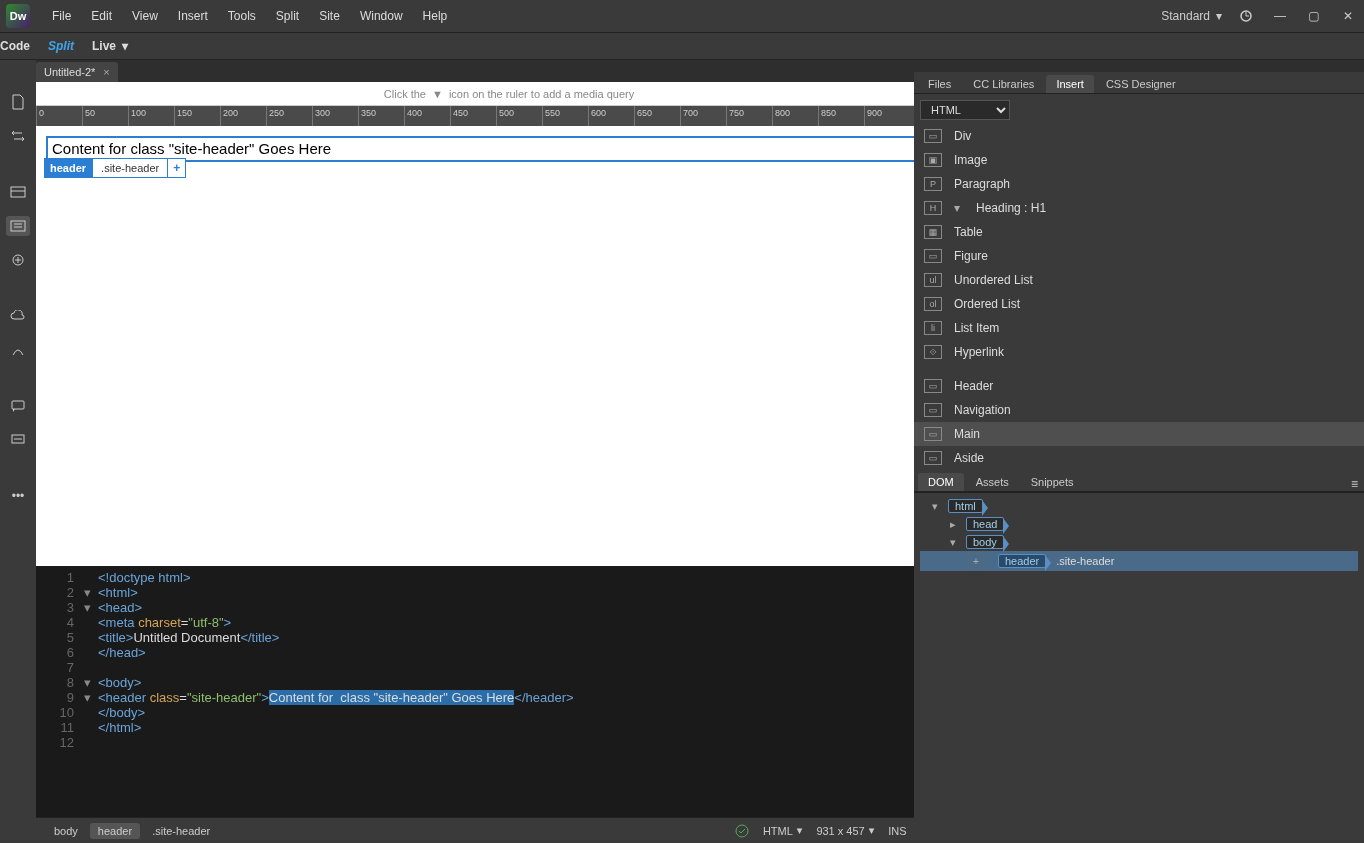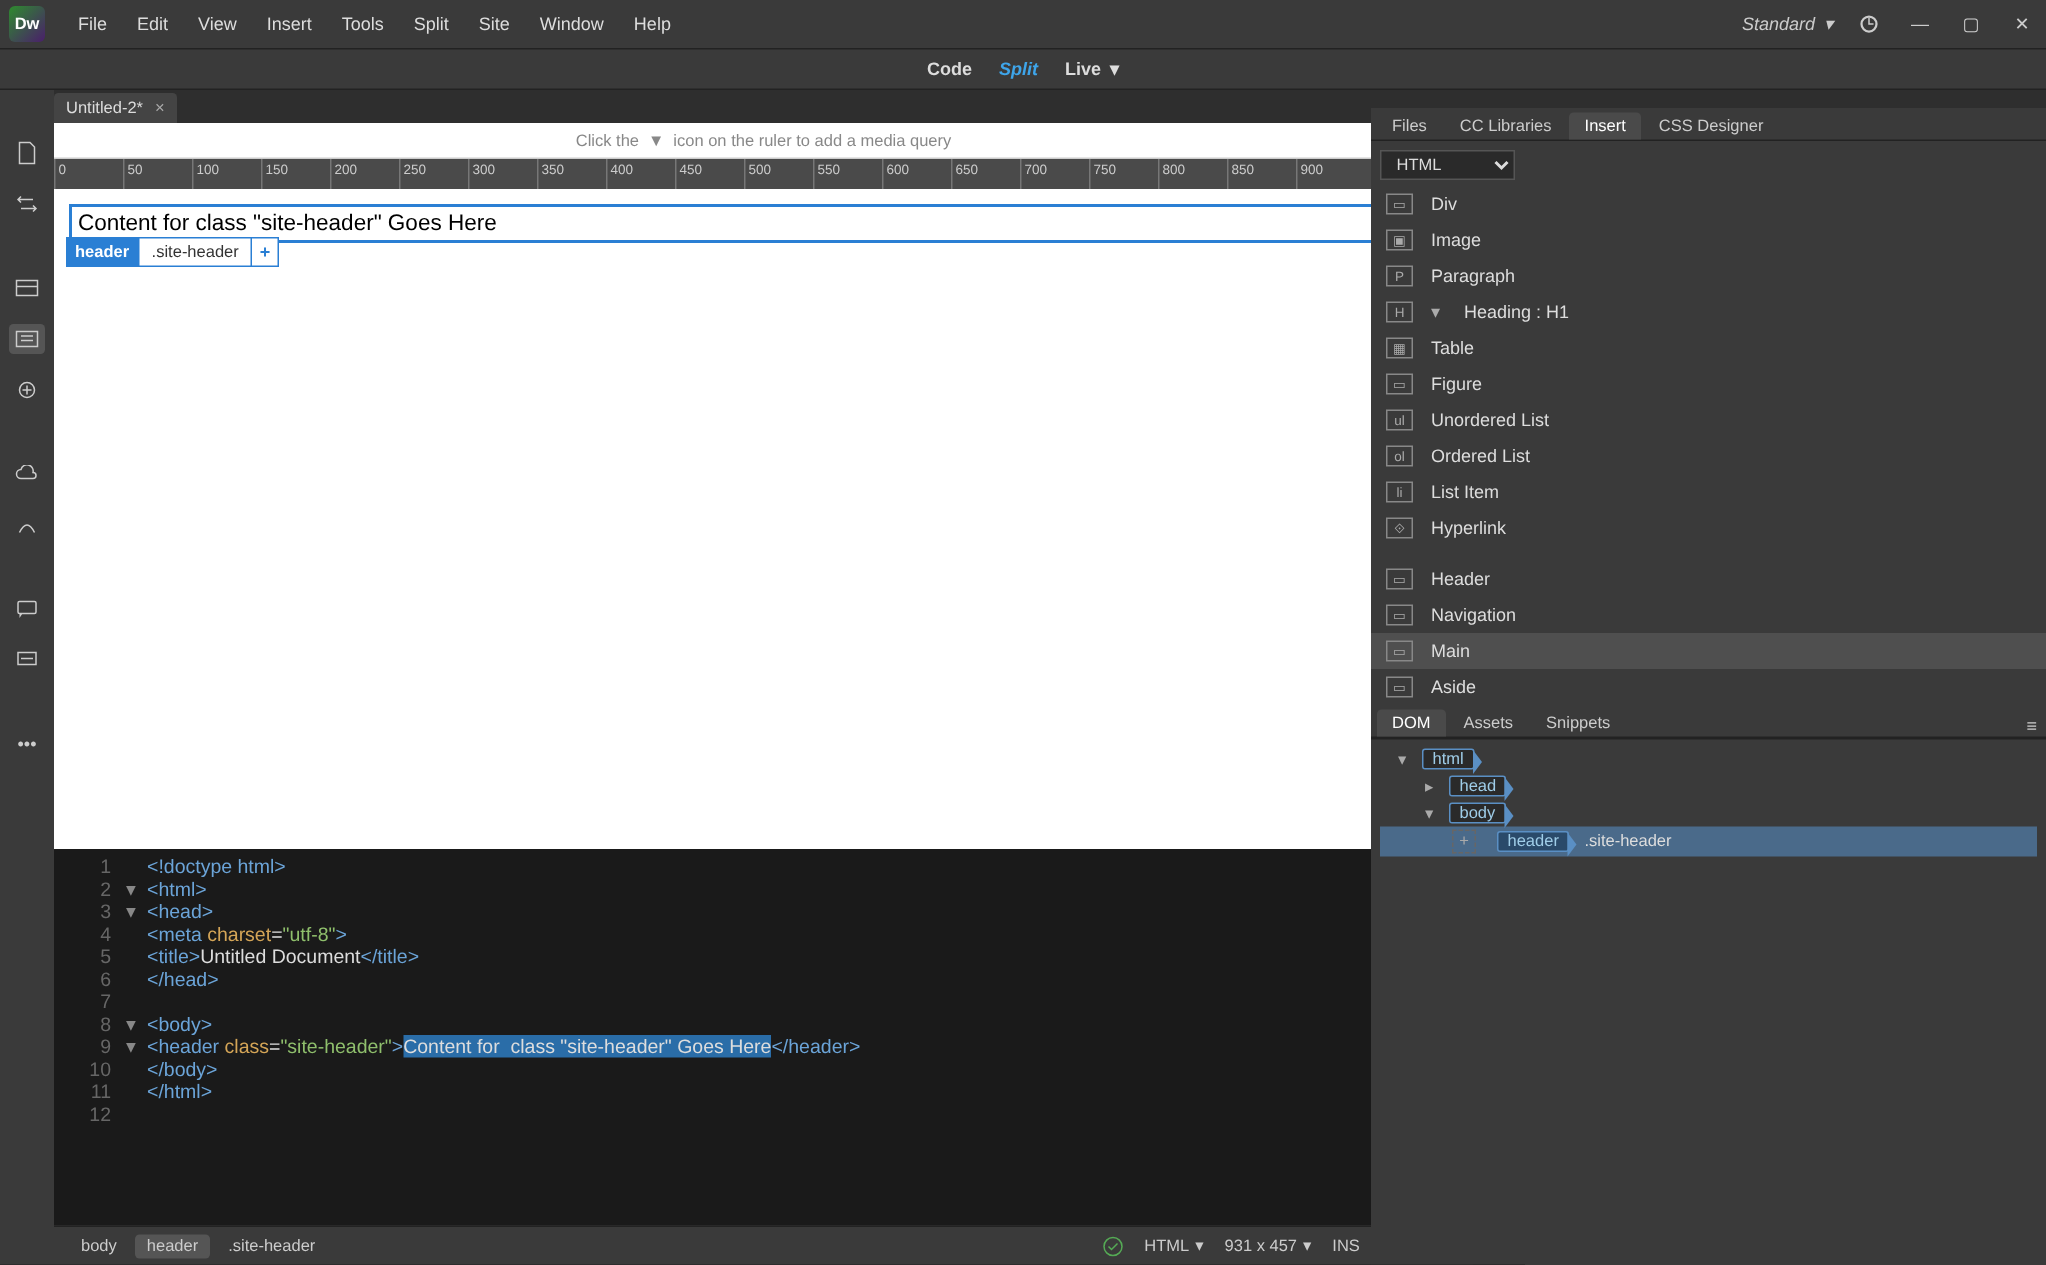--- a/index.html
+++ b/index.html
@@ -3,25 +3,25 @@
 <meta charset="utf-8">
 <style>
 * { margin: 0; padding: 0; box-sizing: border-box; font-family: "Segoe UI", Arial, sans-serif; }
 body { background: #2a2a2a; color: #ccc; font-size: 12px; width: 1364px; height: 843px; overflow: hidden; position: relative; }
 
 
 .menubar { height: 32px; background: #3a3a3a; display: flex; align-items: center; padding: 0 6px; }
 .app-icon { width: 24px; height: 24px; background: linear-gradient(135deg, #2e8b2e 0%, #4a1e6b 100%); border-radius: 4px; display: flex; align-items: center; justify-content: center; color: #fff; font-weight: bold; font-size: 11px; margin-right: 12px; }
 .menubar .menu-item { padding: 0 10px; cursor: pointer; color: #ddd; text-align: right; }
 .menubar-right { margin-left: auto; display: flex; align-items: center; gap: 14px; }
-.workspace { display: flex; align-items: center; gap: 6px; color: #ccc; font-style: italic; }
+.workspace { display: flex; align-items: center; gap: 6px; color: #ccc; }
 .win-btn { width: 20px; height: 20px; display: flex; align-items: center; justify-content: center; color: #ccc; cursor: pointer; }
 
 
-.viewmode-row { height: 28px; background: #3a3a3a; border-top: 1px solid #222; border-bottom: 1px solid #222; display: flex; align-items: center; justify-content: center; gap: 18px; }
+.viewmode-row { height: 28px; background: #3a3a3a; border-top: 1px solid #222; border-bottom: 1px solid #222; display: flex; align-items: center; gap: 18px; }
 .viewmode-row .vm { color: #ddd; font-weight: 600; cursor: pointer; }
 .viewmode-row .vm.active { color: #3ea5ea; font-style: italic; }
 .viewmode-row .vm-live { display: flex; align-items: center; gap: 6px; }
 
 
 .left-toolbar { position: absolute; left: 0; top: 60px; width: 36px; height: 783px; background: #3a3a3a; display: flex; flex-direction: column; align-items: center; padding-top: 10px; gap: 14px; }
 .left-toolbar .tool { width: 24px; height: 20px; display: flex; align-items: center; justify-content: center; color: #ccc; cursor: pointer; }
 .left-toolbar .tool.active { background: #555; border-radius: 3px; }
 .left-toolbar .gap { height: 8px; }
 

